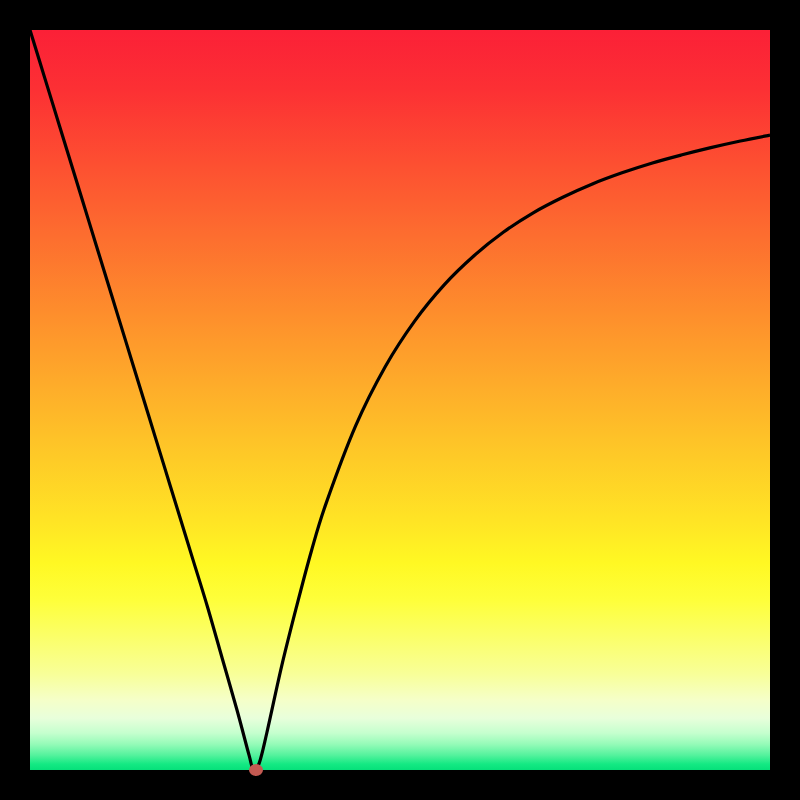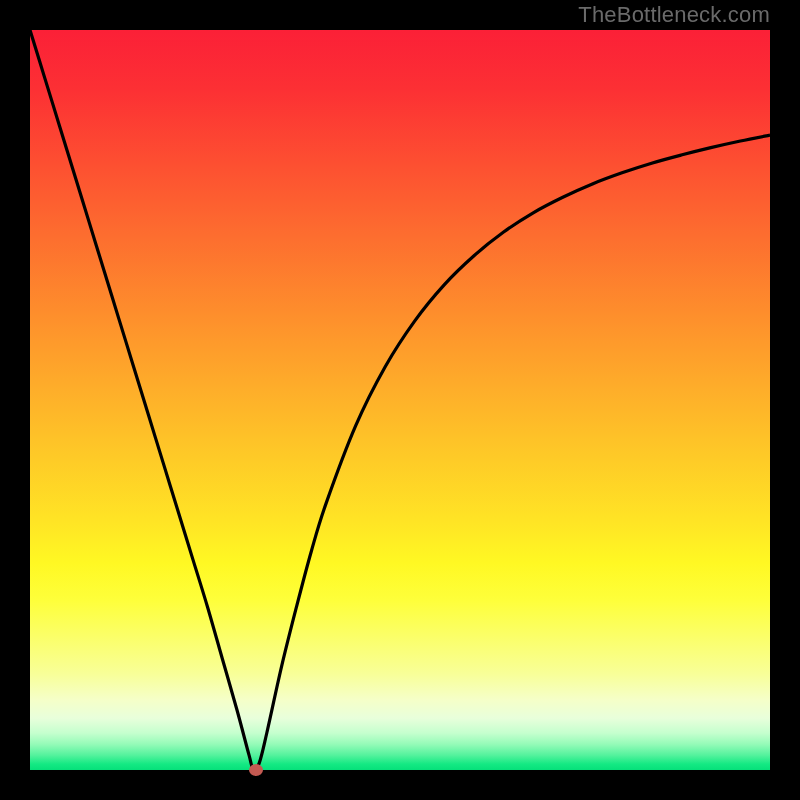--- a/index.html
+++ b/index.html
@@ -52,21 +52,20 @@
     background: #c45a52;
     border-radius: 50% / 50%;
     transform: translate(-50%, -50%);
   }
 </style>
 </head>
 <body>
 
 <div class="frame">
 
-  <div class="watermark">TheBottleneck.com</div>
 
   <div class="plot-area">
 
     <svg class="gradient" viewBox="0 0 100 100" preserveAspectRatio="none">
       <defs>
         <linearGradient id="bg-grad" x1="0" y1="0" x2="0" y2="1">
             <stop offset="0%" stop-color="#fb2037"></stop>
             <stop offset="8%" stop-color="#fc3034"></stop>
             <stop offset="18%" stop-color="#fd4f31"></stop>
             <stop offset="28.000000000000004%" stop-color="#fd6e2f"></stop>

